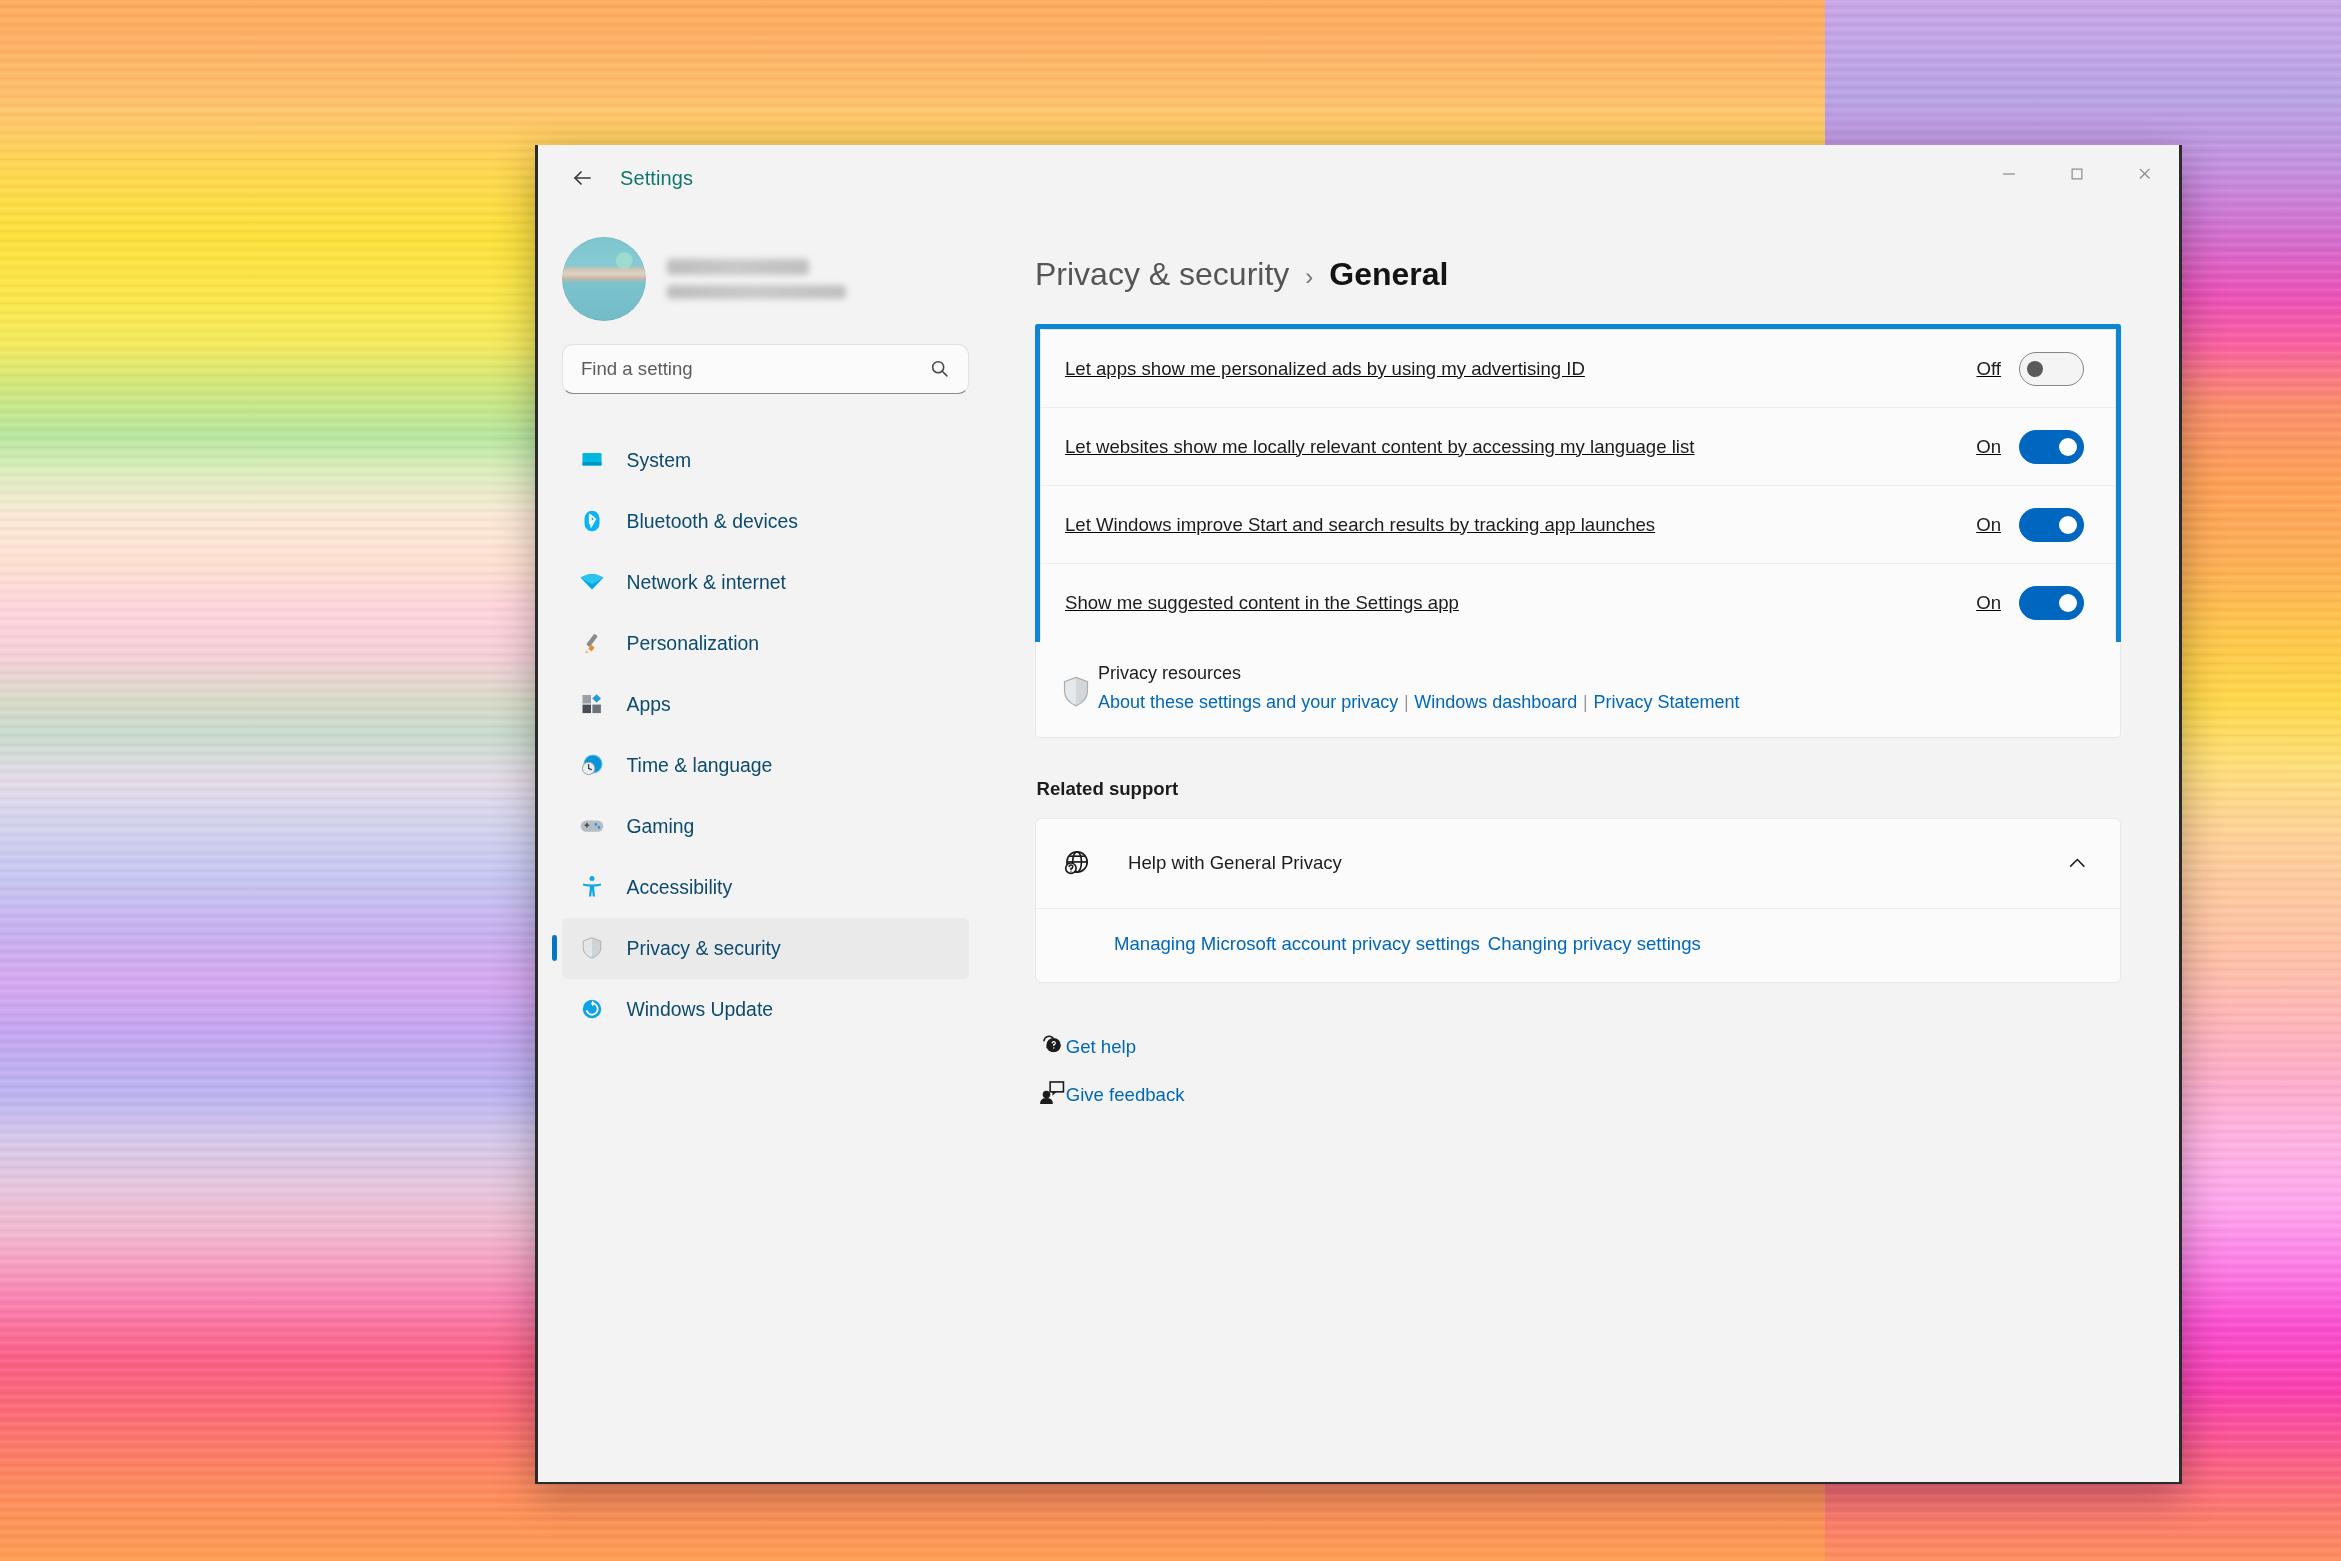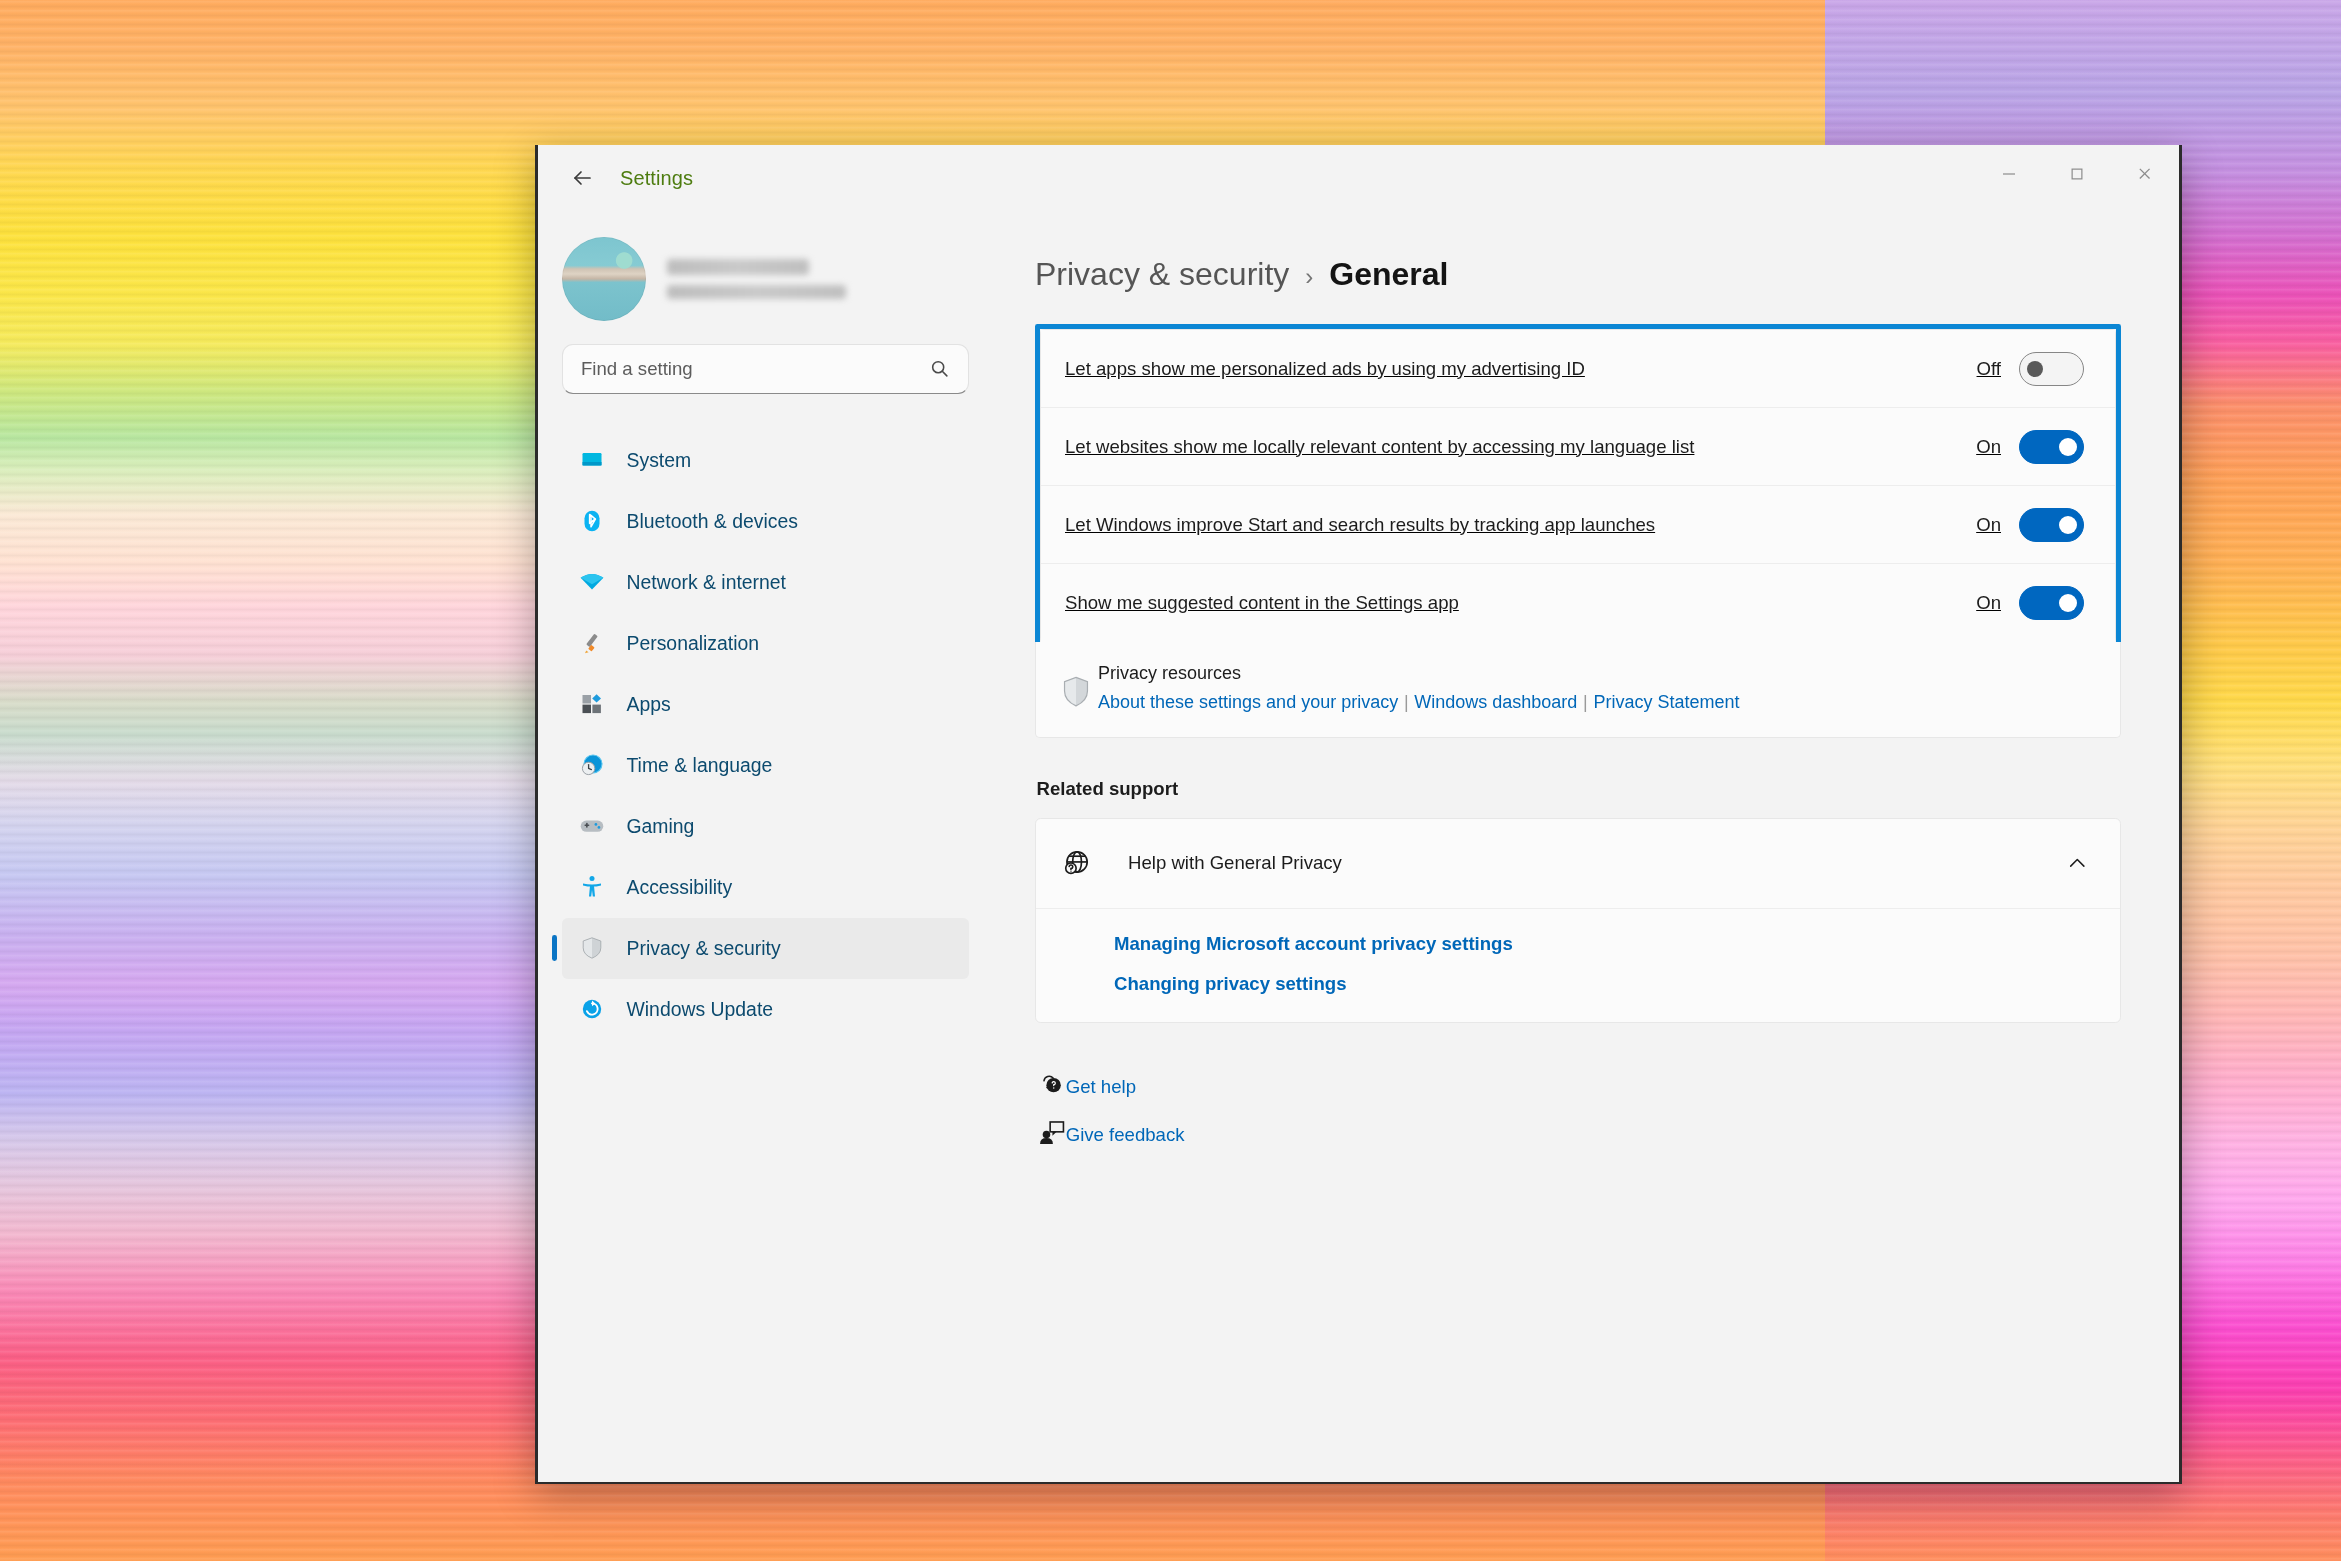--- a/index.html
+++ b/index.html
@@ -133,21 +133,21 @@
   .back-btn {
     width: 45px; height: 45px;
     margin-left: 21px;
     display: flex; align-items: center; justify-content: center;
     border-radius: 4.8px;
     cursor: pointer;
   }
   .app-title {
     margin-left: 16px;
     font-size: 20px;
-    color: #4d7c0f;
+    color: #0f766e;
     letter-spacing: 0.1px;
   }
   .win-controls {
     position: absolute;
     right: 0; top: 0;
     height: 66px;
     display: flex;
   }
   .win-btn {
     width: 68px; height: 58px;
@@ -326,21 +326,21 @@
   .support-head {
     height: 90px;
     display: flex;
     align-items: center;
     gap: 36px;
     padding: 0 31px 0 24px;
     cursor: pointer;
     border-bottom: 0.8px solid #ededed;
   }
   .support-head-label { flex: 1; font-size: 18.6px; color: #1c1c1c; }
-  .support-links { padding: 24px 0 27.5px 78px; display: flex; flex-direction: column; gap: 18px; font-weight: bold; }
+  .support-links { padding: 24px 0 27.5px 78px; display: flex; flex-direction: row; gap: 8px; }
   .support-links a { font-size: 18.6px; color: #0067b8; text-decoration: none; cursor: pointer; width: max-content; }
 
   .footer-links { margin-top: 47px; display: flex; flex-direction: column; gap: 21px; }
   .footer-link {
     display: flex; align-items: flex-end; 
     cursor: pointer; width: max-content;
     padding-left: 3.2px;
   }
   .footer-link span.txt { font-size: 18.6px; color: #0067b8; }
 </style>

